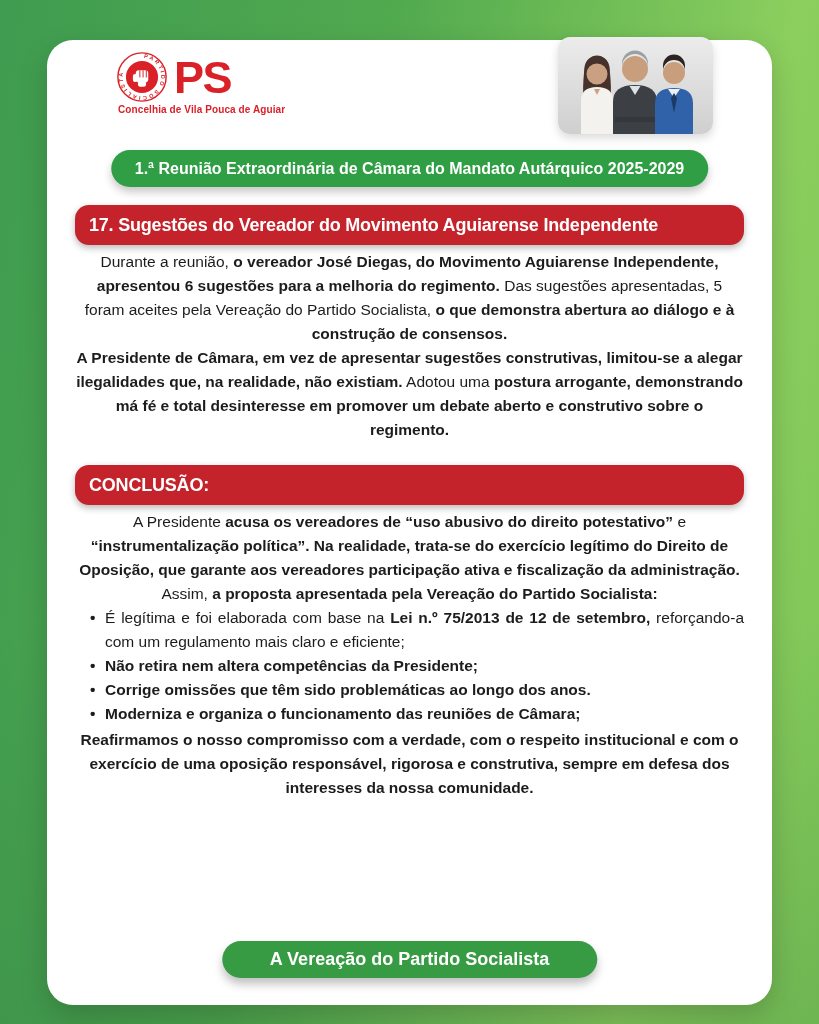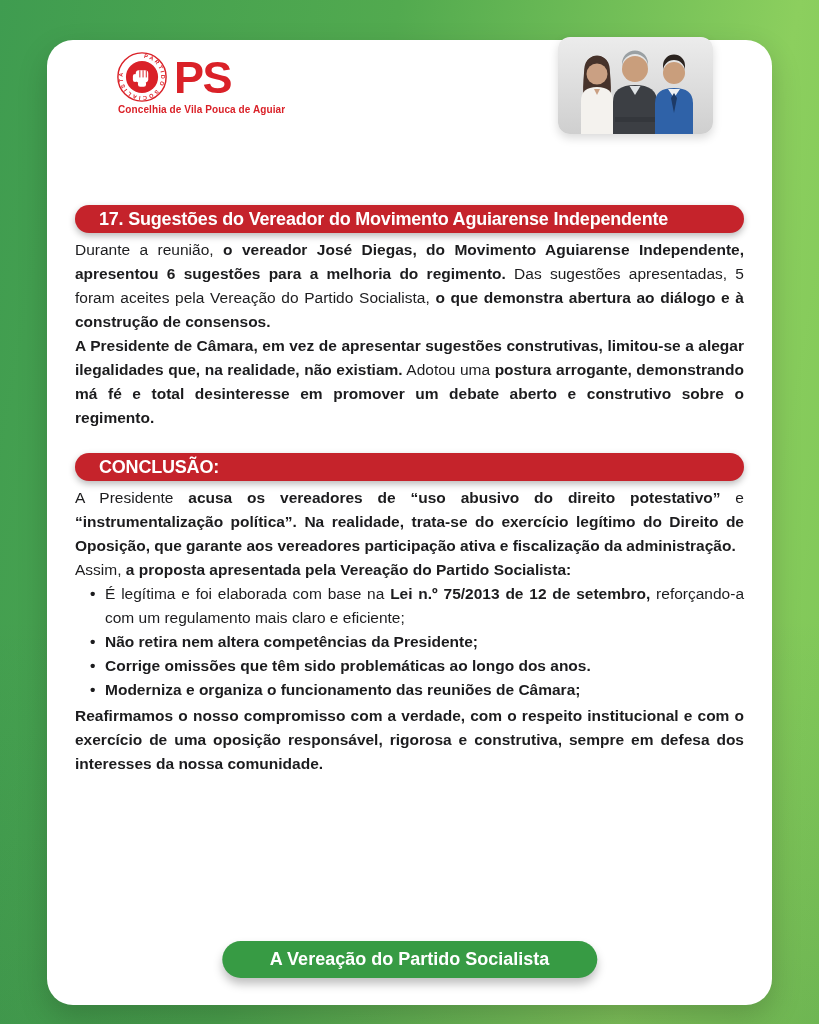--- a/index.html
+++ b/index.html
@@ -30,26 +30,26 @@
   }
   .photo svg{display:block;width:100%;height:100%;}
   .header-banner{
     position:absolute;top:110px;left:50%;transform:translateX(-50%);
     height:37px;line-height:37px;padding:0 24px;border-radius:19px;
     background:var(--banner-green);color:#fff;font-weight:bold;font-size:16px;
     white-space:nowrap;box-shadow:0 5px 9px rgba(0,0,0,0.22);
   }
   .content{position:absolute;left:28px;right:28px;top:165px;color:var(--text);}
   .red-banner{
-    height:28px;display:flex;align-items:center;padding:0 24px;border-radius:14px;
+    height:40px;display:flex;align-items:center;padding:0 14px;border-radius:14px;
     background:var(--banner-red);color:#fff;font-weight:bold;font-size:18px;
     letter-spacing:-0.2px;white-space:nowrap;box-shadow:0 3px 7px rgba(0,0,0,0.28);
   }
   .red-banner.conclusion{margin-top:23px;}
-  p.para{margin:0;font-size:15.5px;line-height:24px;}
+  p.para{margin:0;font-size:15.5px;line-height:24px;text-align:center;}
   p.para.first{margin-top:5px;}
   .j{text-align:justify;}
   .b{font-weight:bold;}
   ul.bullets{margin:0;padding:0;list-style:none;}
   ul.bullets li{position:relative;padding-left:30px;font-size:15.5px;line-height:24px;text-align:justify;}
   ul.bullets li::before{content:"\2022";position:absolute;left:15px;top:0;font-weight:bold;}
   p.closing{margin-top:2px;}
   .footer-pill{
     position:absolute;top:901px;left:50%;transform:translateX(-50%);
     height:37px;line-height:37px;padding:0 48px;border-radius:19px;
@@ -107,20 +107,21 @@
       <path d="M57,80 h40 v5 h-40 Z" fill="#34373c"></path>
 
       <circle cx="116" cy="36" r="11" fill="#c99e7c"></circle>
       <path d="M105,34 a11,11 0 0 1 22,0 l0,-5.5 a11,11 0 0 0 -22,0Z" fill="#2b2420"></path>
       <path d="M97,97 V66 q0,-15 19,-15 q19,0 19,15 V97Z" fill="#2f62a8"></path>
       <path d="M110,52 l6,9 6,-9 Z" fill="#eef1f4"></path>
       <path d="M116,56 l3,5 -3,15 -3,-15 Z" fill="#1d3a66"></path>
     </svg>
   </div>
 
+  <div class="header-banner">1.ª Reunião Extraordinária de Câmara do Mandato Autárquico 2025-2029</div>
 
   <div class="content">
     <div class="red-banner">17. Sugestões do Vereador do Movimento Aguiarense Independente</div>
 
     <p class="para j first"><span>Durante a reunião, </span><span class="b">o vereador José Diegas, do Movimento Aguiarense Independente, apresentou 6 sugestões para a melhoria do regimento.</span><span> Das sugestões apresentadas, 5 foram aceites pela Vereação do Partido Socialista, </span><span class="b">o que demonstra abertura ao diálogo e à construção de consensos.</span></p>
     <p class="para j"><span class="b">A Presidente de Câmara, em vez de apresentar sugestões construtivas, limitou-se a alegar ilegalidades que, na realidade, não existiam.</span><span> Adotou uma </span><span class="b">postura arrogante, demonstrando má fé e total desinteresse em promover um debate aberto e construtivo sobre o regimento.</span></p>
 
     <div class="red-banner conclusion">CONCLUSÃO:</div>
 
     <p class="para j first"><span>A Presidente </span><span class="b">acusa os vereadores de “uso abusivo do direito potestativo”</span><span> e </span><span class="b">“instrumentalização política”. Na realidade, trata-se do exercício legítimo do Direito de Oposição, que garante aos vereadores participação ativa e fiscalização da administração.</span></p>

